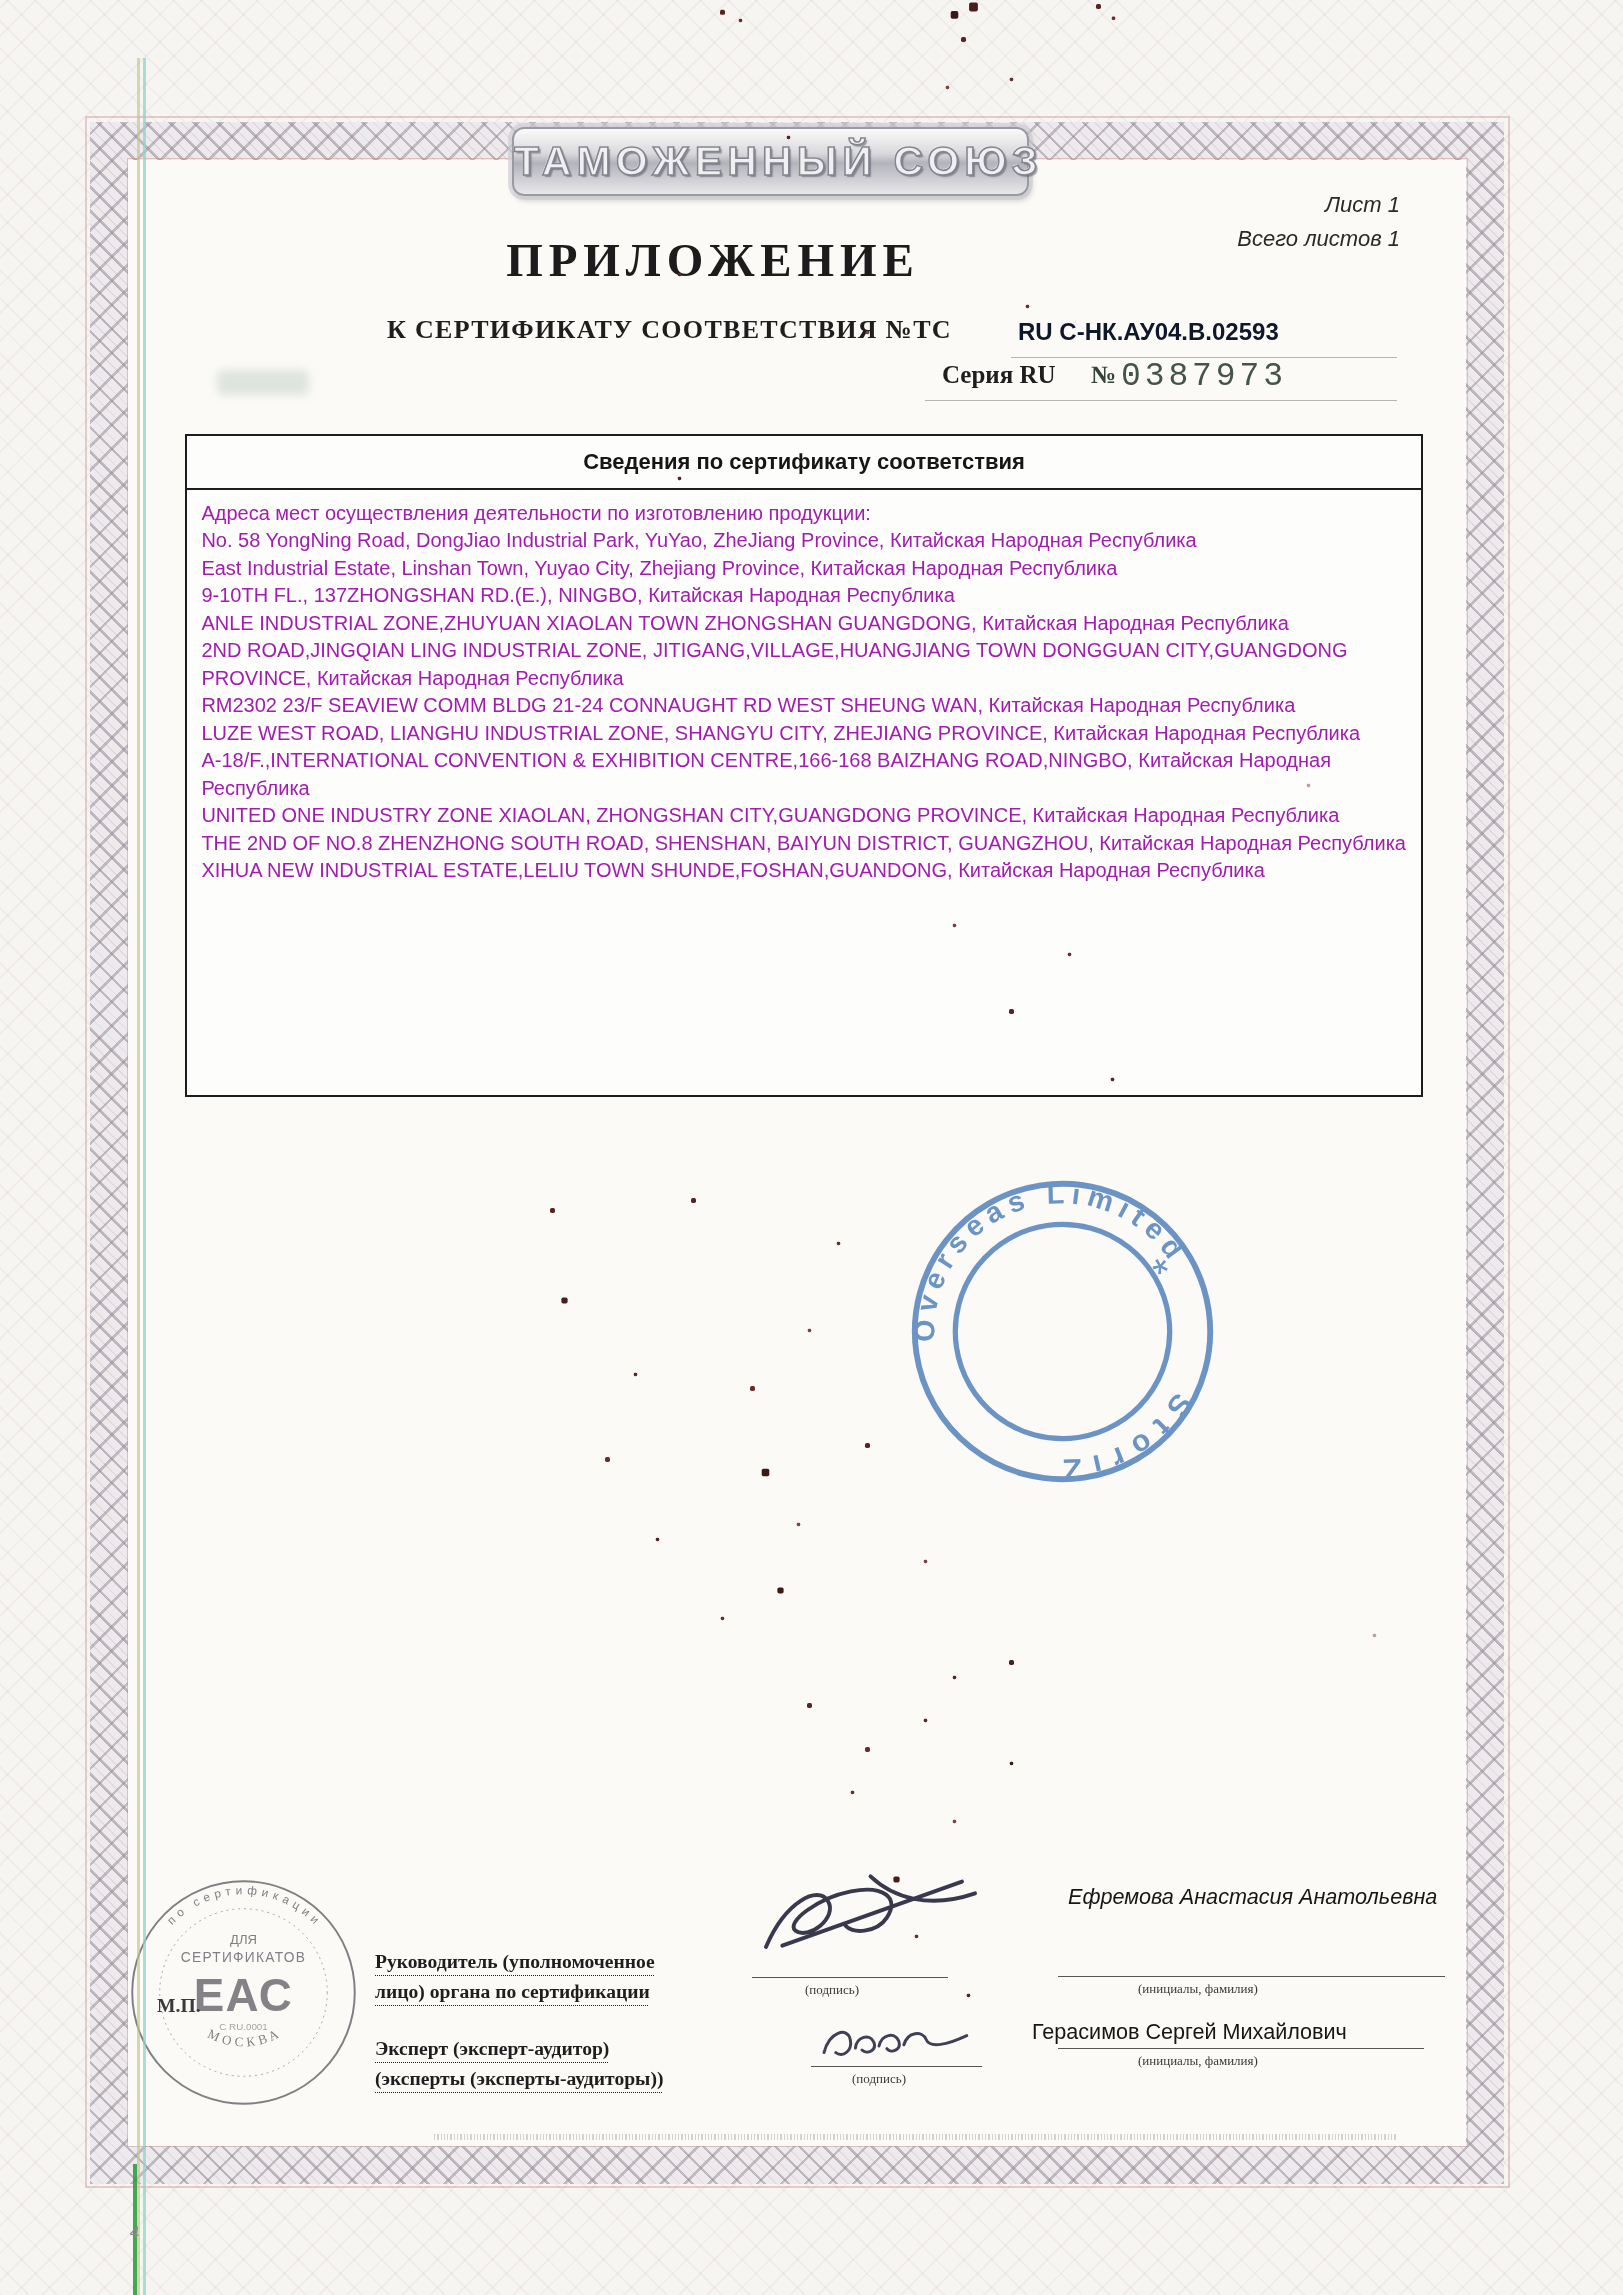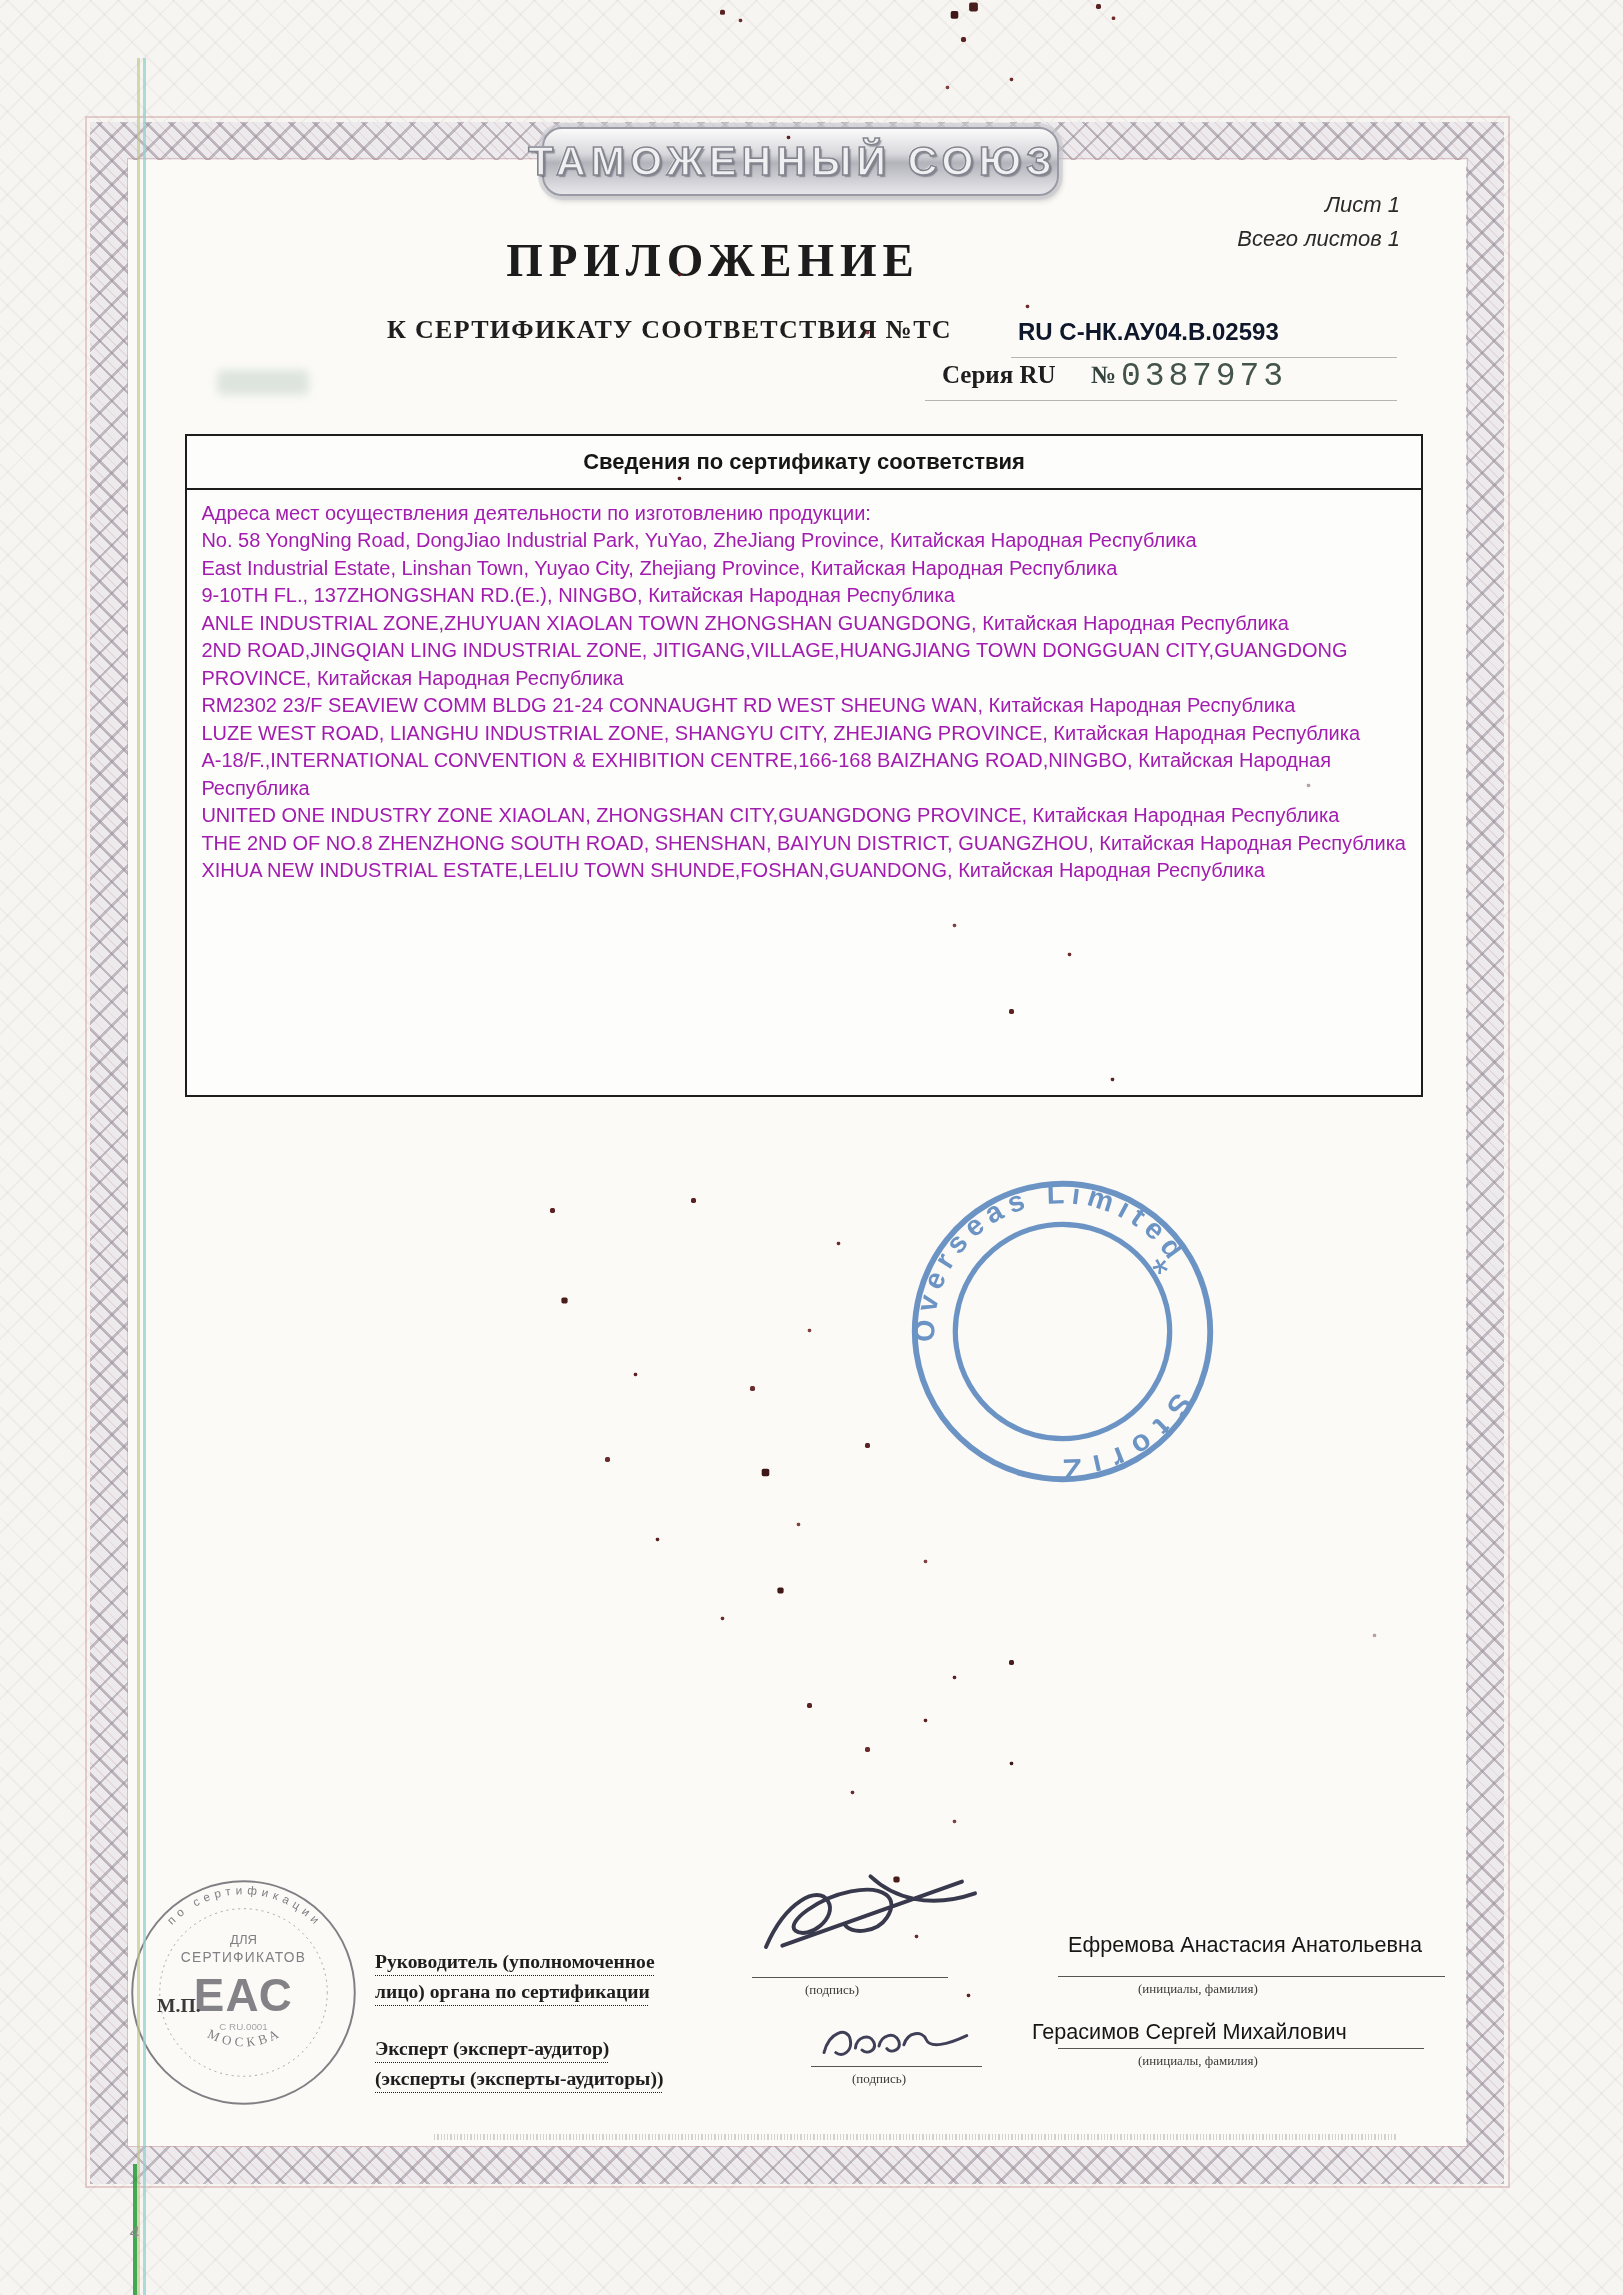--- a/index.html
+++ b/index.html
@@ -19,23 +19,23 @@
       repeating-linear-gradient(45deg, rgba(150,138,150,.50) 0 2.6px, transparent 2.6px 17px) border-box,
       repeating-linear-gradient(-45deg, rgba(150,138,150,.50) 0 2.6px, transparent 2.6px 17px) border-box,
       repeating-linear-gradient(45deg, rgba(205,160,160,.25) 0 1.3px, transparent 1.3px 8.5px) border-box,
       linear-gradient(#edeaed,#edeaed) border-box;}
   .frame-line-outer{position:absolute;left:85px;top:116px;width:1425px;height:2072px;box-sizing:border-box;
     border:2px solid rgba(195,140,140,.40);}
   .frame-line-inner{position:absolute;left:127px;top:158px;width:1341px;height:1989px;box-sizing:border-box;
     border:1.3px solid rgba(195,140,140,.45);}
 
   
-  .banner{position:absolute;left:542px;top:127px;width:513px;height:65px;display:flex;align-items:center;justify-content:flex-end;
+  .banner{position:absolute;left:512px;top:127px;width:513px;height:65px;display:flex;align-items:center;justify-content:flex-start;
     background:linear-gradient(180deg,#fafafa 0%,#d9d9dd 38%,#b3b3bb 52%,#e7e7eb 100%);
-    border:2px solid #9a9aa4;border-radius:20px;
+    border:2px solid #9a9aa4;border-radius:12px;
     box-shadow:0 0 0 3.9px rgba(205,205,210,.65), 2px 3.3px 6.5px rgba(0,0,0,.22);}
   .banner-text{font-weight:bold;font-size:41px;letter-spacing:5.2px;white-space:nowrap;color:#f0f0f2;
     -webkit-text-stroke:1.6px #84848f;
     text-shadow:2px 2px 1.3px rgba(80,80,95,.55), -0.7px -0.7px 0 #ffffff;}
 
   .sheet-info{position:absolute;left:1079px;top:188px;width:321px;text-align:right;font-size:22px;color:#2a2a2a;line-height:34px;font-style:italic;}
 
   .doc-title{position:absolute;left:128px;top:233px;width:1170px;text-align:center;
     font-family:"Liberation Serif",serif;font-weight:bold;font-size:47px;letter-spacing:5.9px;color:#1c1c1c;}
 
@@ -71,21 +71,21 @@
   .sig-line-1{left:752px;top:1977px;width:196px;}
   .sig-line-2{left:811px;top:2066px;width:171px;}
   .name-line-1{left:1058px;top:1976px;width:387px;}
   .name-line-2{left:1058px;top:2048px;width:366px;}
   .caption{position:absolute;font-family:"Liberation Serif",serif;font-size:13px;color:#3a3a3a;}
   .cap-sign-1{left:805px;top:1982px;}
   .cap-sign-2{left:852px;top:2071px;}
   .cap-name-1{left:1138px;top:1981px;}
   .cap-name-2{left:1138px;top:2053px;}
   .name{position:absolute;font-size:21.6px;color:#161616;white-space:nowrap;}
-  .name-1{left:1068px;top:1932px;}
+  .name-1{left:1068px;top:1884px;font-style:italic;}
   .name-2{left:1032px;top:2019px;}
 
   .microprint{position:absolute;left:434px;top:2134px;width:962px;height:5.9px;opacity:.5;
     background:repeating-linear-gradient(90deg,#a9a9a9 0 1.3px, transparent 1.3px 3.3px);}
 
   
   .scan-line-olive{position:absolute;left:137px;top:58px;width:2.6px;height:2238px;background:#bcc985;opacity:.65;}
   .scan-line-cyan{position:absolute;left:143px;top:58px;width:3.3px;height:2238px;background:#8fd2cd;opacity:.75;}
   .scan-line-green{position:absolute;left:133px;top:2164px;width:3.9px;height:131px;background:#2f9e43;opacity:.9;}
   .pencil-mark{position:absolute;left:130px;top:2223px;font-size:17px;color:#8a8a8a;transform:rotate(8deg);}

